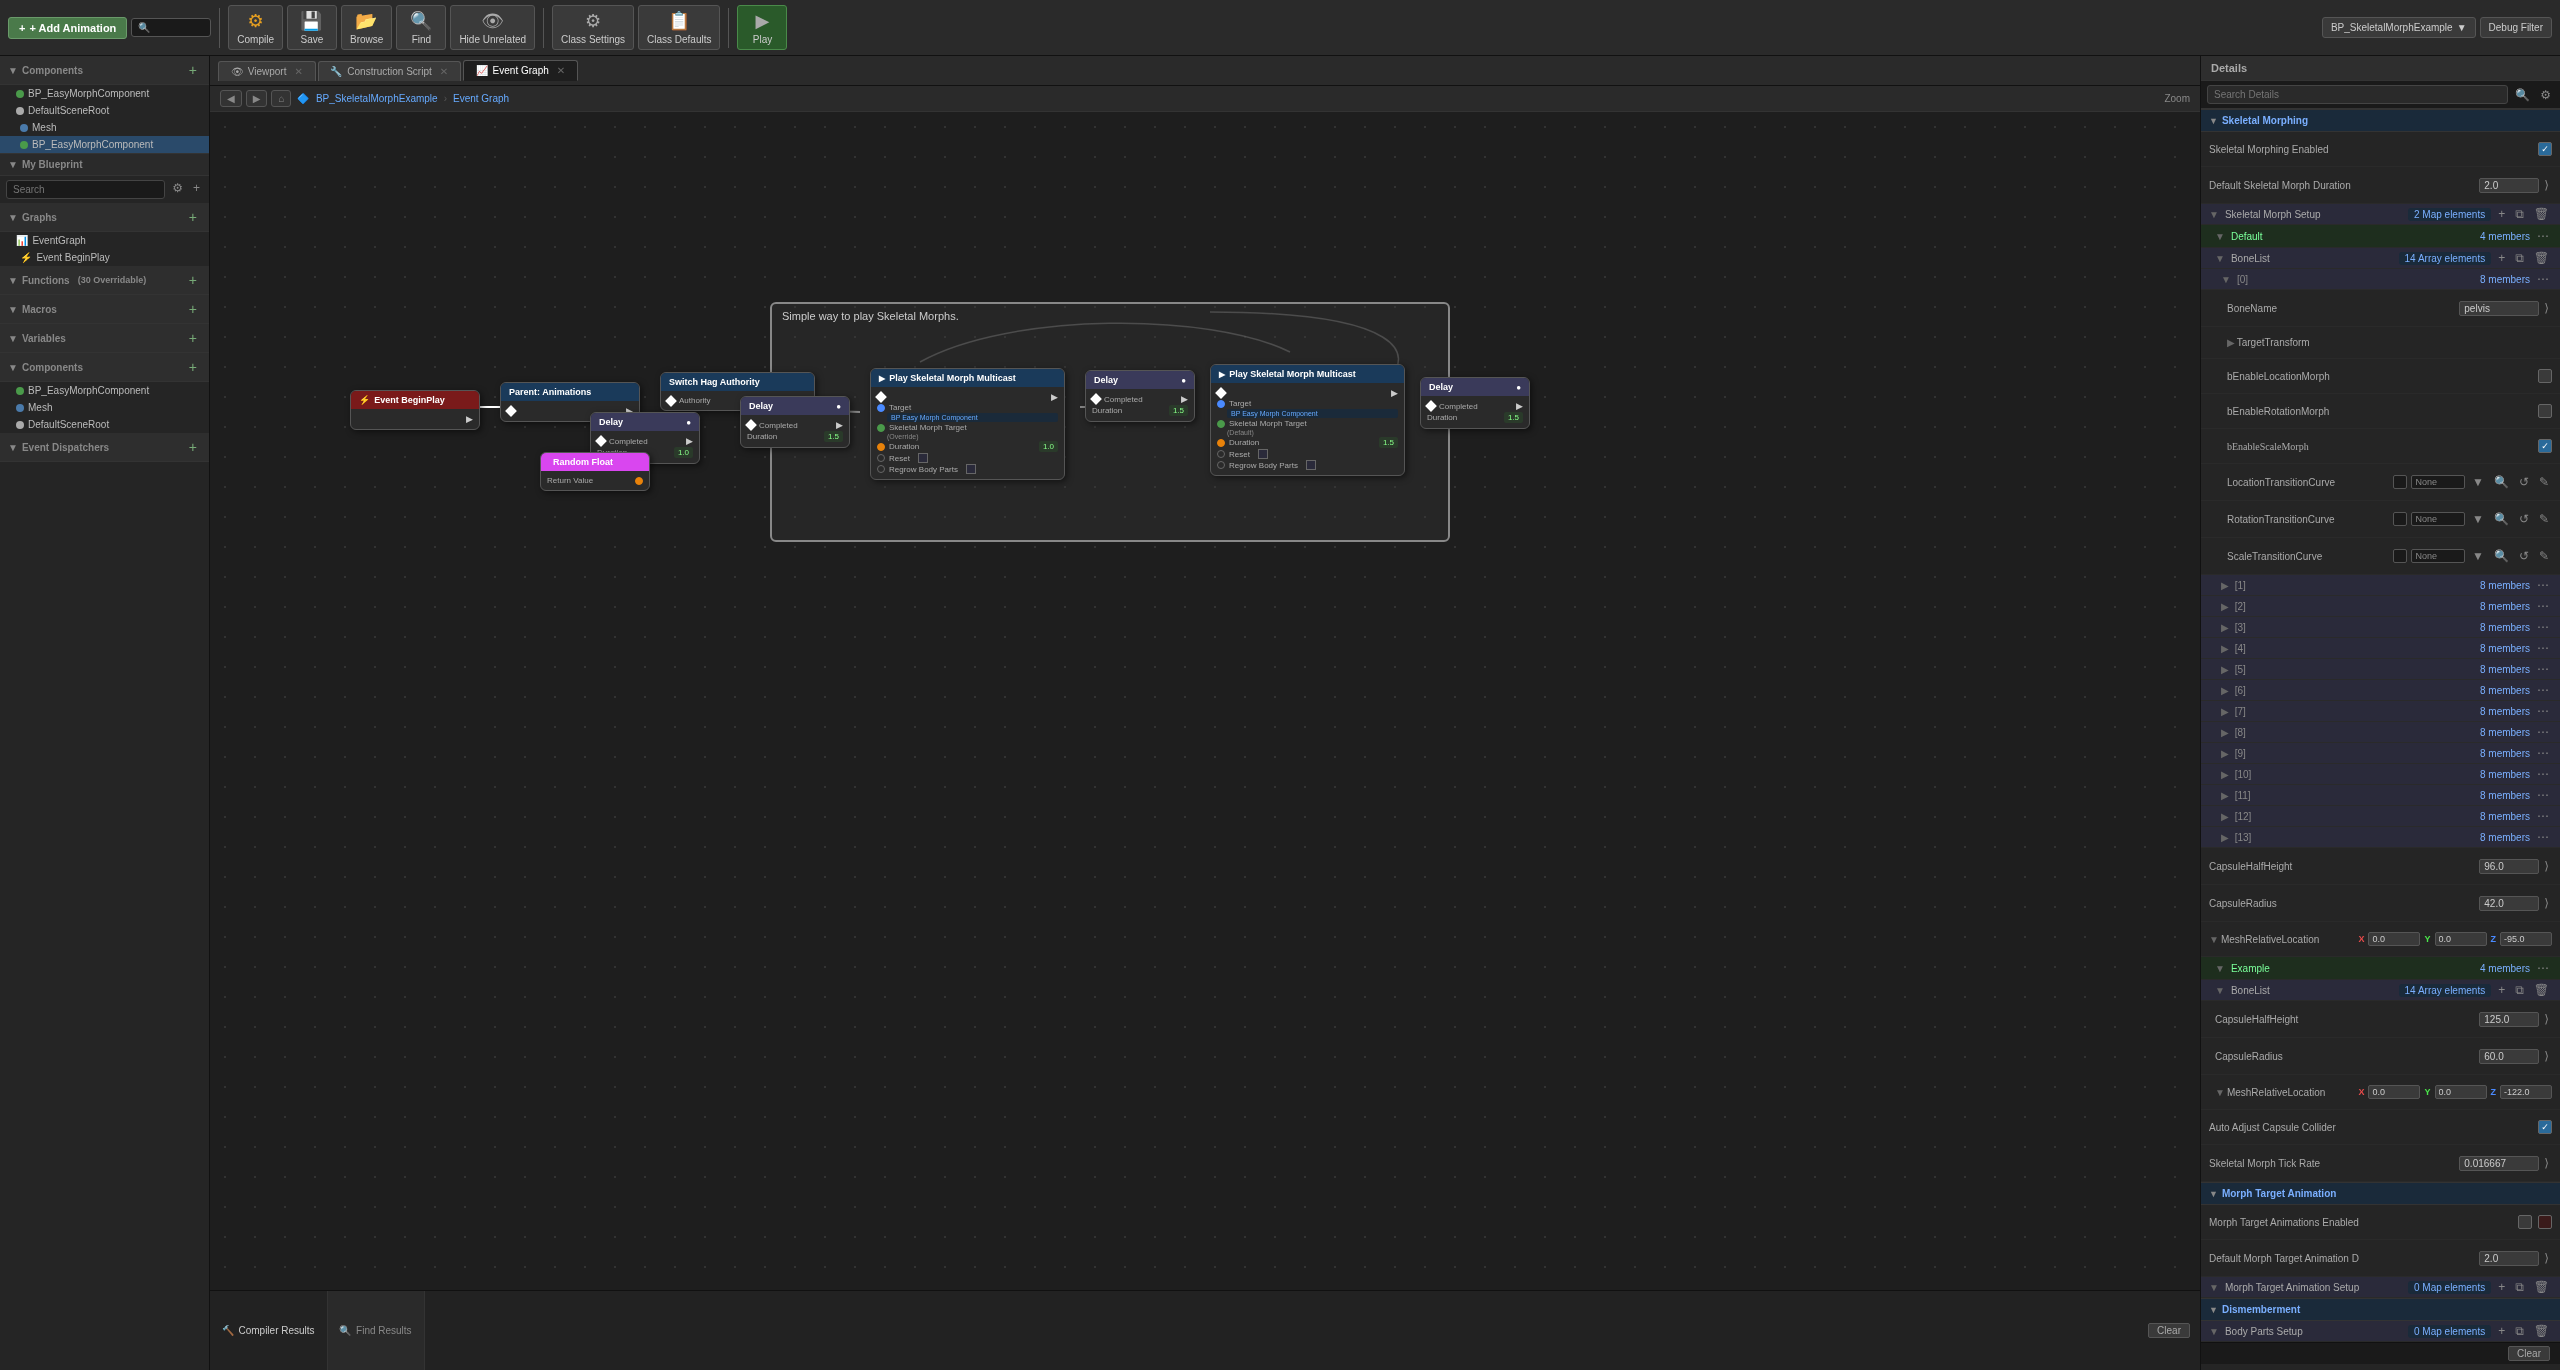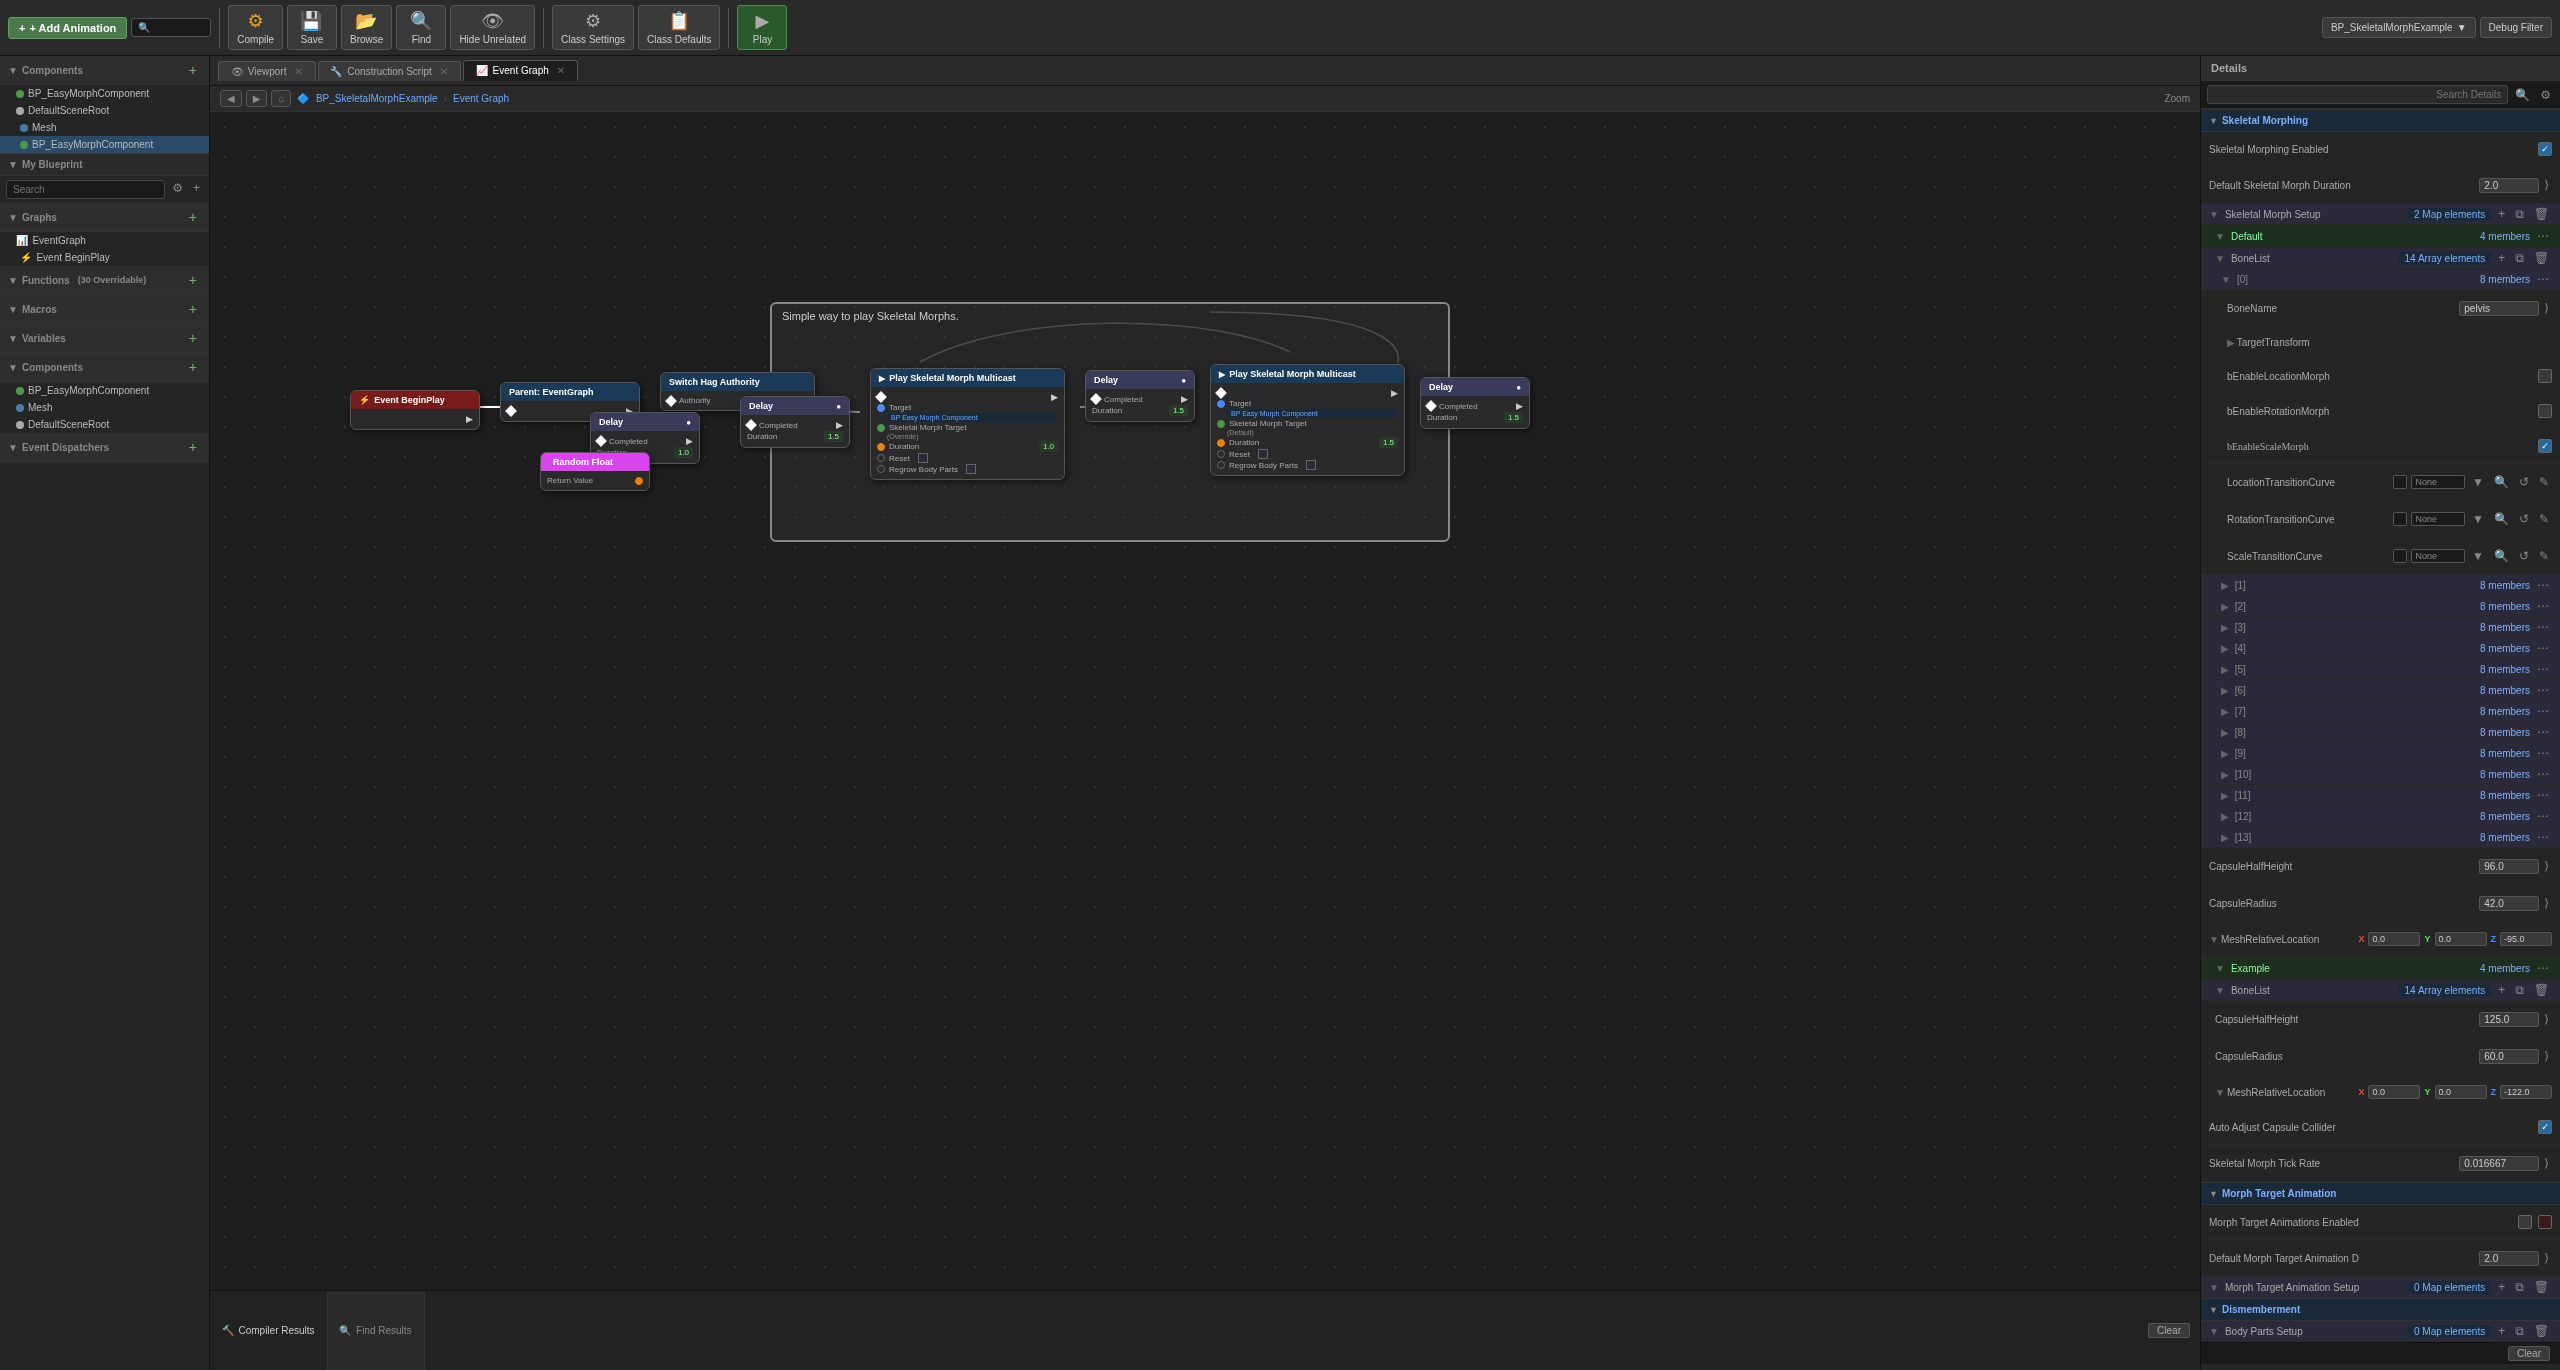--- a/index.html
+++ b/index.html
@@ -363,21 +363,21 @@
         </div>
         <div class="node-body">
           <div class="node-row">
             <span style="margin-left:auto;">▶</span>
           </div>
         </div>
       </div>
 
       <div class="bp-node" style="left:290px; top:270px; width:140px;">
         <div class="node-header blue-dark">
-          <span>Parent: EventGraph</span>
+          <span>Parent: Animations</span>
         </div>
         <div class="node-body">
           <div class="node-row">
             <span class="pin exec white"></span>
             <span style="margin-left:auto;">▶</span>
           </div>
         </div>
       </div>
 
       <div class="bp-node" style="left:450px; top:260px; width:155px;">
@@ -579,21 +579,21 @@
         <button class="clear-btn">Clear</button>
       </div>
     </div>
   </div>
 
   <div id="right-panel">
     <div class="details-header">
       <span>Details</span>
     </div>
     <div class="details-search">
-      <input type="text" style="flex: 1 1 0%; background: rgb(42, 42, 42); border: 1px solid rgb(68, 68, 68); border-radius: 3px; color: rgb(204, 204, 204); padding: 3px 6px; font-size: 10px; text-align: right;" placeholder="Search Details">
+      <input type="text" style="flex: 1 1 0%; background: rgb(42, 42, 42); border: 1px solid rgb(68, 68, 68); border-radius: 3px; color: rgb(204, 204, 204); padding: 3px 6px; font-size: 10px;" placeholder="Search Details">
       <button class="icon-btn">🔍</button>
       <button class="icon-btn">⚙</button>
     </div>
 
     <div class="details-section-header">
       <span class="section-triangle">▼</span>
       <span>Skeletal Morphing</span>
     </div>
 
     <div class="details-row">

